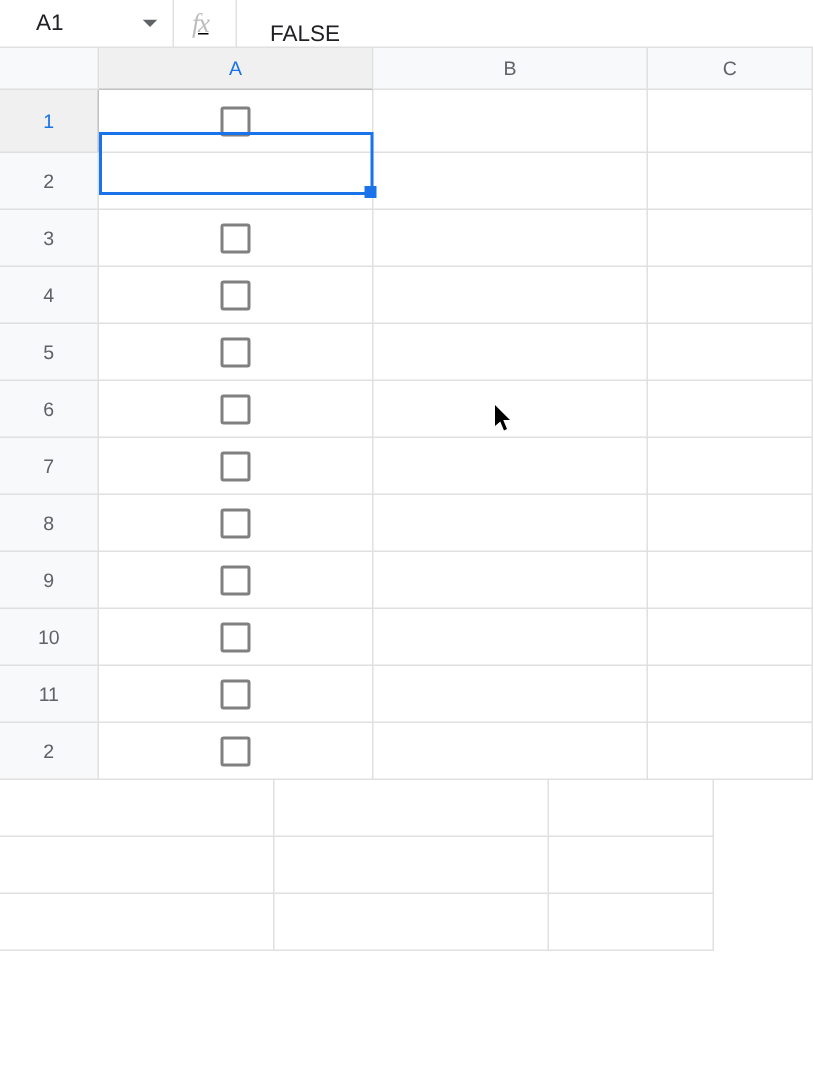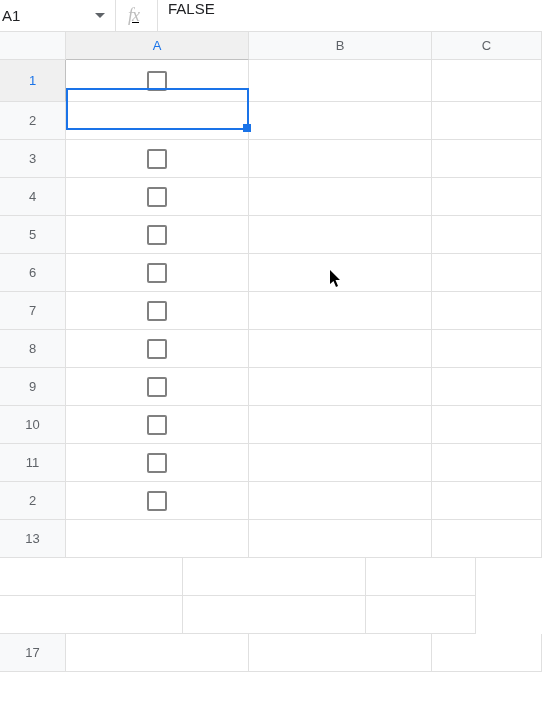--- a/index.html
+++ b/index.html
@@ -20,21 +20,21 @@
       align-items: center;
       height: 32px;
       border-bottom: 1px solid #e0e0e0;
       background: #fff;
     }
     .cell-ref-box {
       display: flex;
       align-items: center;
       width: 115px;
       height: 100%;
-      padding-left: 2px;
+      padding-left: 24px;
       color: #202124;
       font-size: 15px;
     }
     .cell-ref-text {
       flex: 1;
     }
     .dropdown-arrow {
       width: 30px;
       display: flex;
       align-items: center;
@@ -56,23 +56,23 @@
     .fx-label {
       font-family: 'Times New Roman', serif;
       font-style: italic;
       color: #bdbdbd;
       font-size: 18px;
       letter-spacing: -1px;
     }
     .formula-input {
       flex: 1;
       display: flex;
-      align-items: flex-start;
+      align-items: flex-end;
       height: 100%;
-      padding-left: 10px;
+      padding-left: 22px;
       font-size: 15px;
       color: #202124;
       border-left: 1px solid #e0e0e0;
       margin-left: 6px;
     }
     .grid-container {
       display: flex;
       flex-direction: column;
     }
     .col-headers {
@@ -297,37 +297,30 @@
         </div>
         <div class="grid-row">
           <div class="row-header">2</div>
           <div class="cell col-a">
             <div class="checkbox"></div>
           </div>
           <div class="cell col-b"></div>
           <div class="cell col-c"></div>
         </div>
         <div class="grid-row">
-          <div class="row-header">13</div>
           <div class="cell col-a"></div>
           <div class="cell col-b"></div>
           <div class="cell col-c"></div>
         </div>
         <div class="grid-row">
           <div class="cell col-a"></div>
           <div class="cell col-b"></div>
           <div class="cell col-c"></div>
         </div>
         <div class="grid-row">
-          <div class="cell col-a"></div>
-          <div class="cell col-b"></div>
-          <div class="cell col-c"></div>
-        </div>
-        <div class="grid-row">
-          <div class="row-header">17</div>
           <div class="cell col-a"></div>
           <div class="cell col-b"></div>
           <div class="cell col-c"></div>
         </div>
       </div>
   </div>
 </div>
 
 <div class="cursor-pointer">
   <svg viewBox="0 0 14 18">

